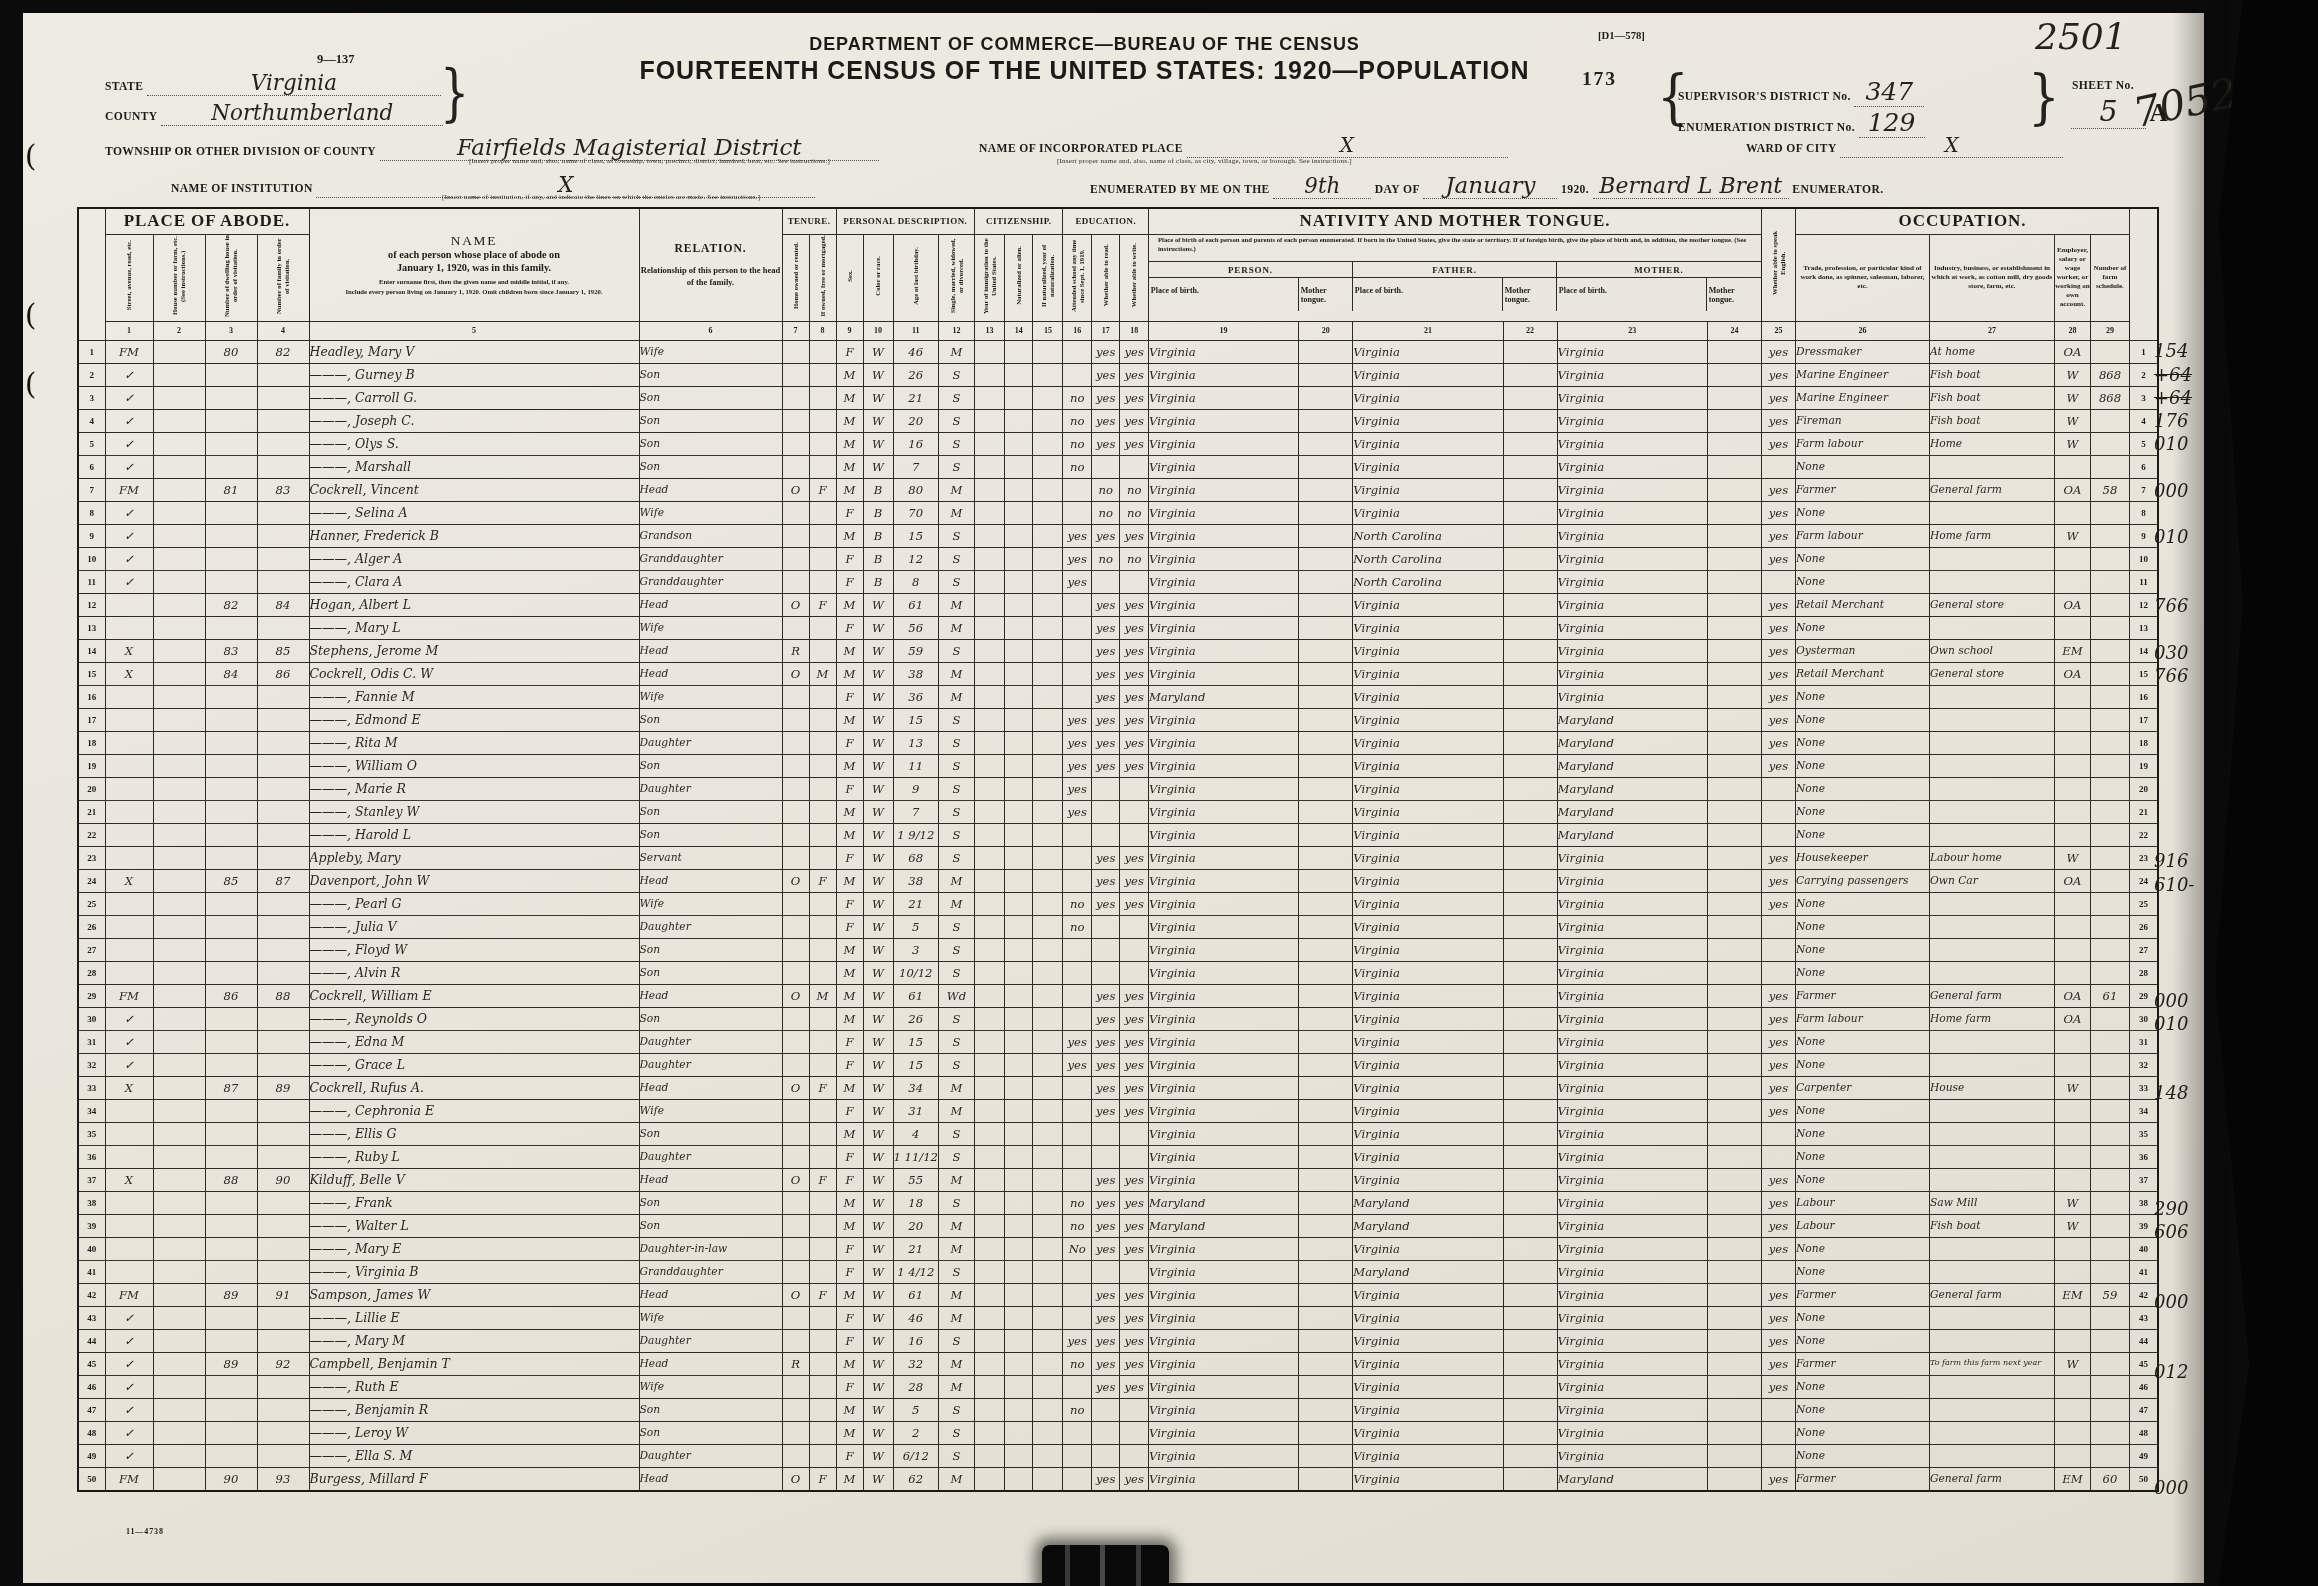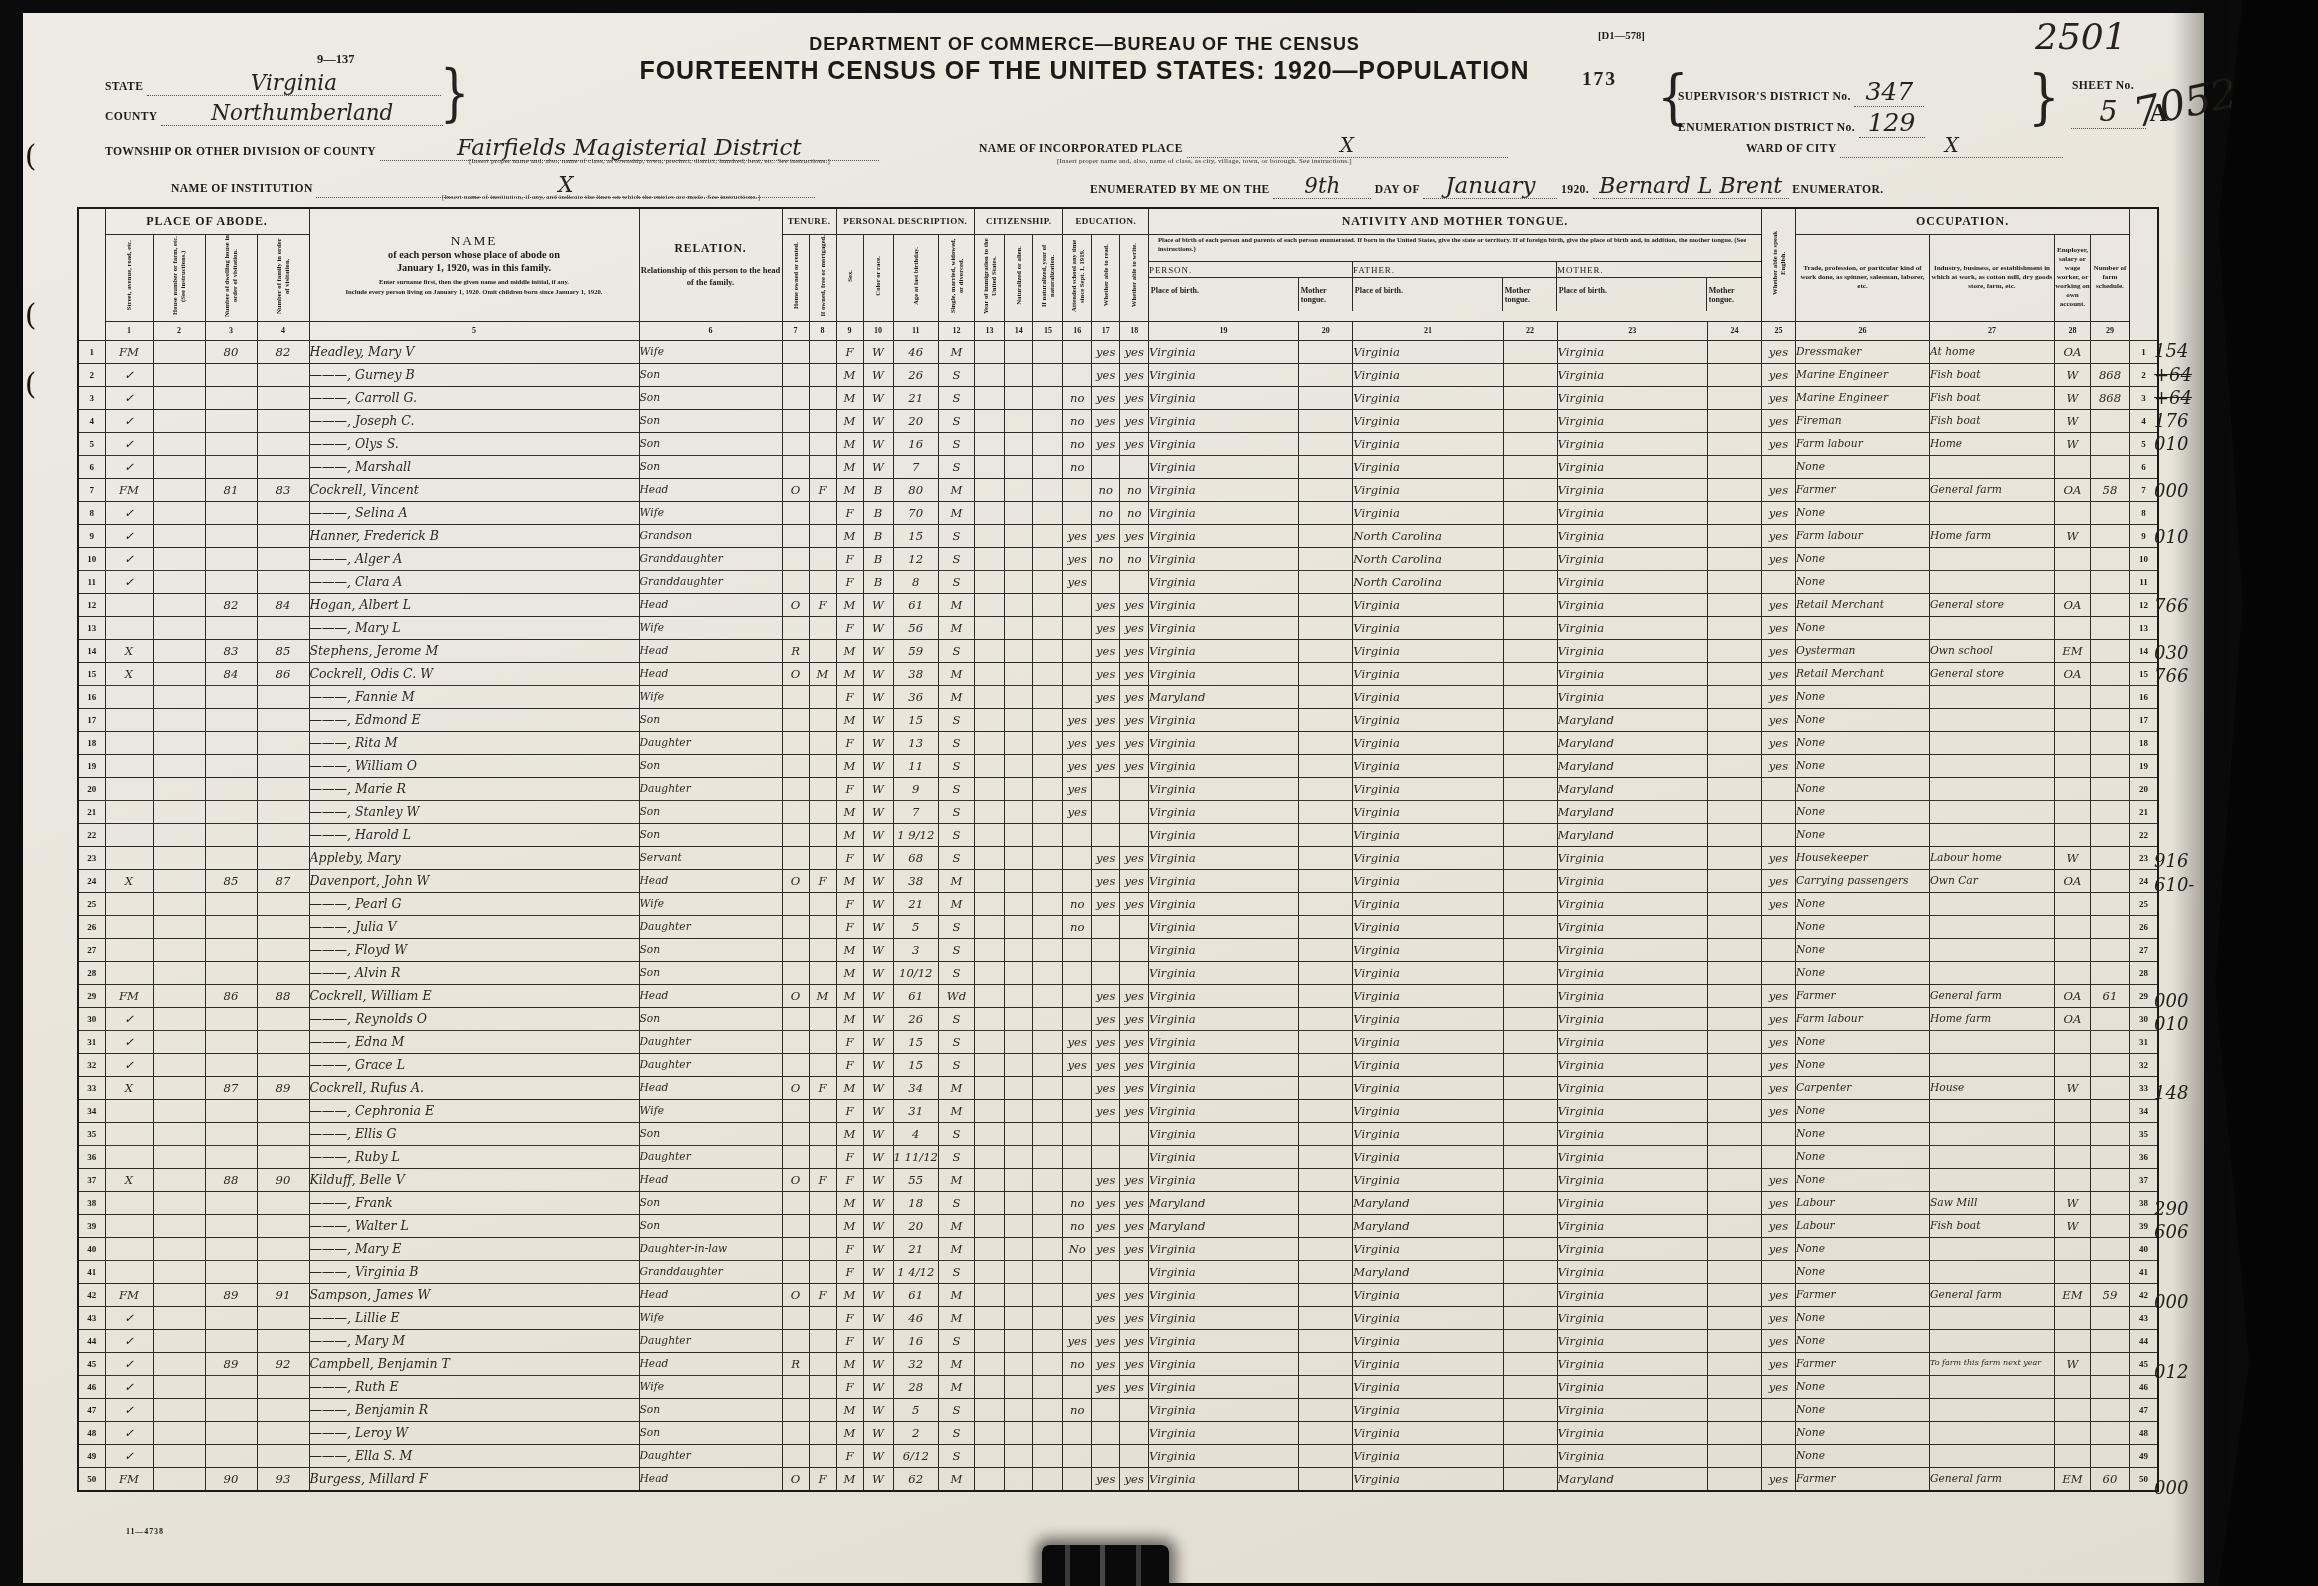--- a/index.html
+++ b/index.html
@@ -26,37 +26,37 @@
         font-weight:bold;font-size:25px;letter-spacing:0.9px;}
   .plate{left:1575px;top:16px;font-size:10.7px;font-weight:bold;}
   .stamp{left:1559px;top:55px;font-weight:bold;font-size:19.6px;letter-spacing:1.8px;color:#242220;}
   .cnr{left:2012px;top:3.6px;font-size:36px;}
   .sid{left:2110px;top:66px;font-size:41px;transform:rotate(-12deg);}
   .brace{position:absolute;font-family:"DejaVu Serif",serif;color:#242220;font-weight:normal;}
   #census-table{position:absolute;left:54px;top:194px;border-collapse:collapse;table-layout:fixed;
         border:2.7px solid #1c1a16;}
   #census-table td,#census-table th{border:0.9px solid #2e2b26;padding:0;overflow:hidden;}
   thead th{font-family:"Liberation Serif",serif;vertical-align:middle;text-align:center;background:rgba(255,255,255,.06);}
-  .gt{font-size:12px;font-weight:bold;letter-spacing:0.9px;height:25px;}
+  .gt{font-size:17px;font-weight:bold;letter-spacing:0.9px;height:25px;}
   .gts{font-size:9px;font-weight:bold;letter-spacing:0.4px;height:25px;}
   th.vc{height:86px;}
   .vt{writing-mode:vertical-rl;transform:rotate(180deg);font-size:6.7px;font-weight:bold;
       line-height:1.15;display:inline-block;max-height:82px;white-space:normal;letter-spacing:0;}
   .nameh{font-size:9.8px;line-height:1.25;white-space:normal;padding:1.8px 5.4px;}
   .nameh .big{font-size:13.4px;font-weight:normal;letter-spacing:1.8px;display:block;}
   .nameh .mid{font-size:10.3px;font-weight:bold;display:block;}
   .nameh .tin{font-size:6.7px;display:block;margin-top:2.7px;line-height:1.2;}
   .relh{font-size:8.5px;white-space:normal;padding:1.8px 7.1px;line-height:1.3;}
   .relh .big{font-size:11.6px;font-weight:bold;letter-spacing:0.9px;display:block;margin-bottom:9px;}
   .nat-cell{padding:0;vertical-align:top;}
   .nat-note{font-size:6.7px;line-height:1.25;white-space:normal;padding:1.8px 9px;height:23px;
         border-bottom:0.9px solid #2e2b26;font-weight:bold;}
   .nat-sub{display:grid;grid-template-columns:150px 54px 150px 54px 150px 54px;}
-  .nat-g{grid-column:span 2;font-size:9px;font-weight:normal;letter-spacing:0.9px;
-        border-right:0.9px solid #2e2b26;border-bottom:0.9px solid #2e2b26;padding:2.7px 0;}
+  .nat-g{grid-column:span 2;font-size:9px;font-weight:bold;letter-spacing:0.9px;
+        border-right:0.9px solid #2e2b26;border-bottom:0.9px solid #2e2b26;padding:2.7px 0;text-align:center;}
   .nat-l{font-size:8px;font-weight:bold;border-right:0.9px solid #2e2b26;padding:7.1px 1.8px;white-space:normal;}
   .occn{font-size:7.1px;white-space:normal;line-height:1.25;padding:1.8px 3.6px;font-weight:bold;vertical-align:middle;}
   .h3 td{font-size:8px;font-weight:bold;text-align:center;height:18px;background:rgba(255,255,255,.06);
         font-family:"Liberation Serif",serif;}
   tbody td{font-family:"DejaVu Serif",serif;font-style:italic;font-size:11.6px;color:#2a2620;
         height:22px;white-space:nowrap;border-bottom:0.9px dotted #8d867a !important;}
   tbody tr:nth-child(5n) td{border-bottom:0.9px solid #3a362f !important;}
   tbody td.ln{font-family:"Liberation Serif",serif;font-style:normal;font-weight:bold;font-size:9px;
         text-align:center;color:#1d1b18;}
   .ctr{text-align:center;}

